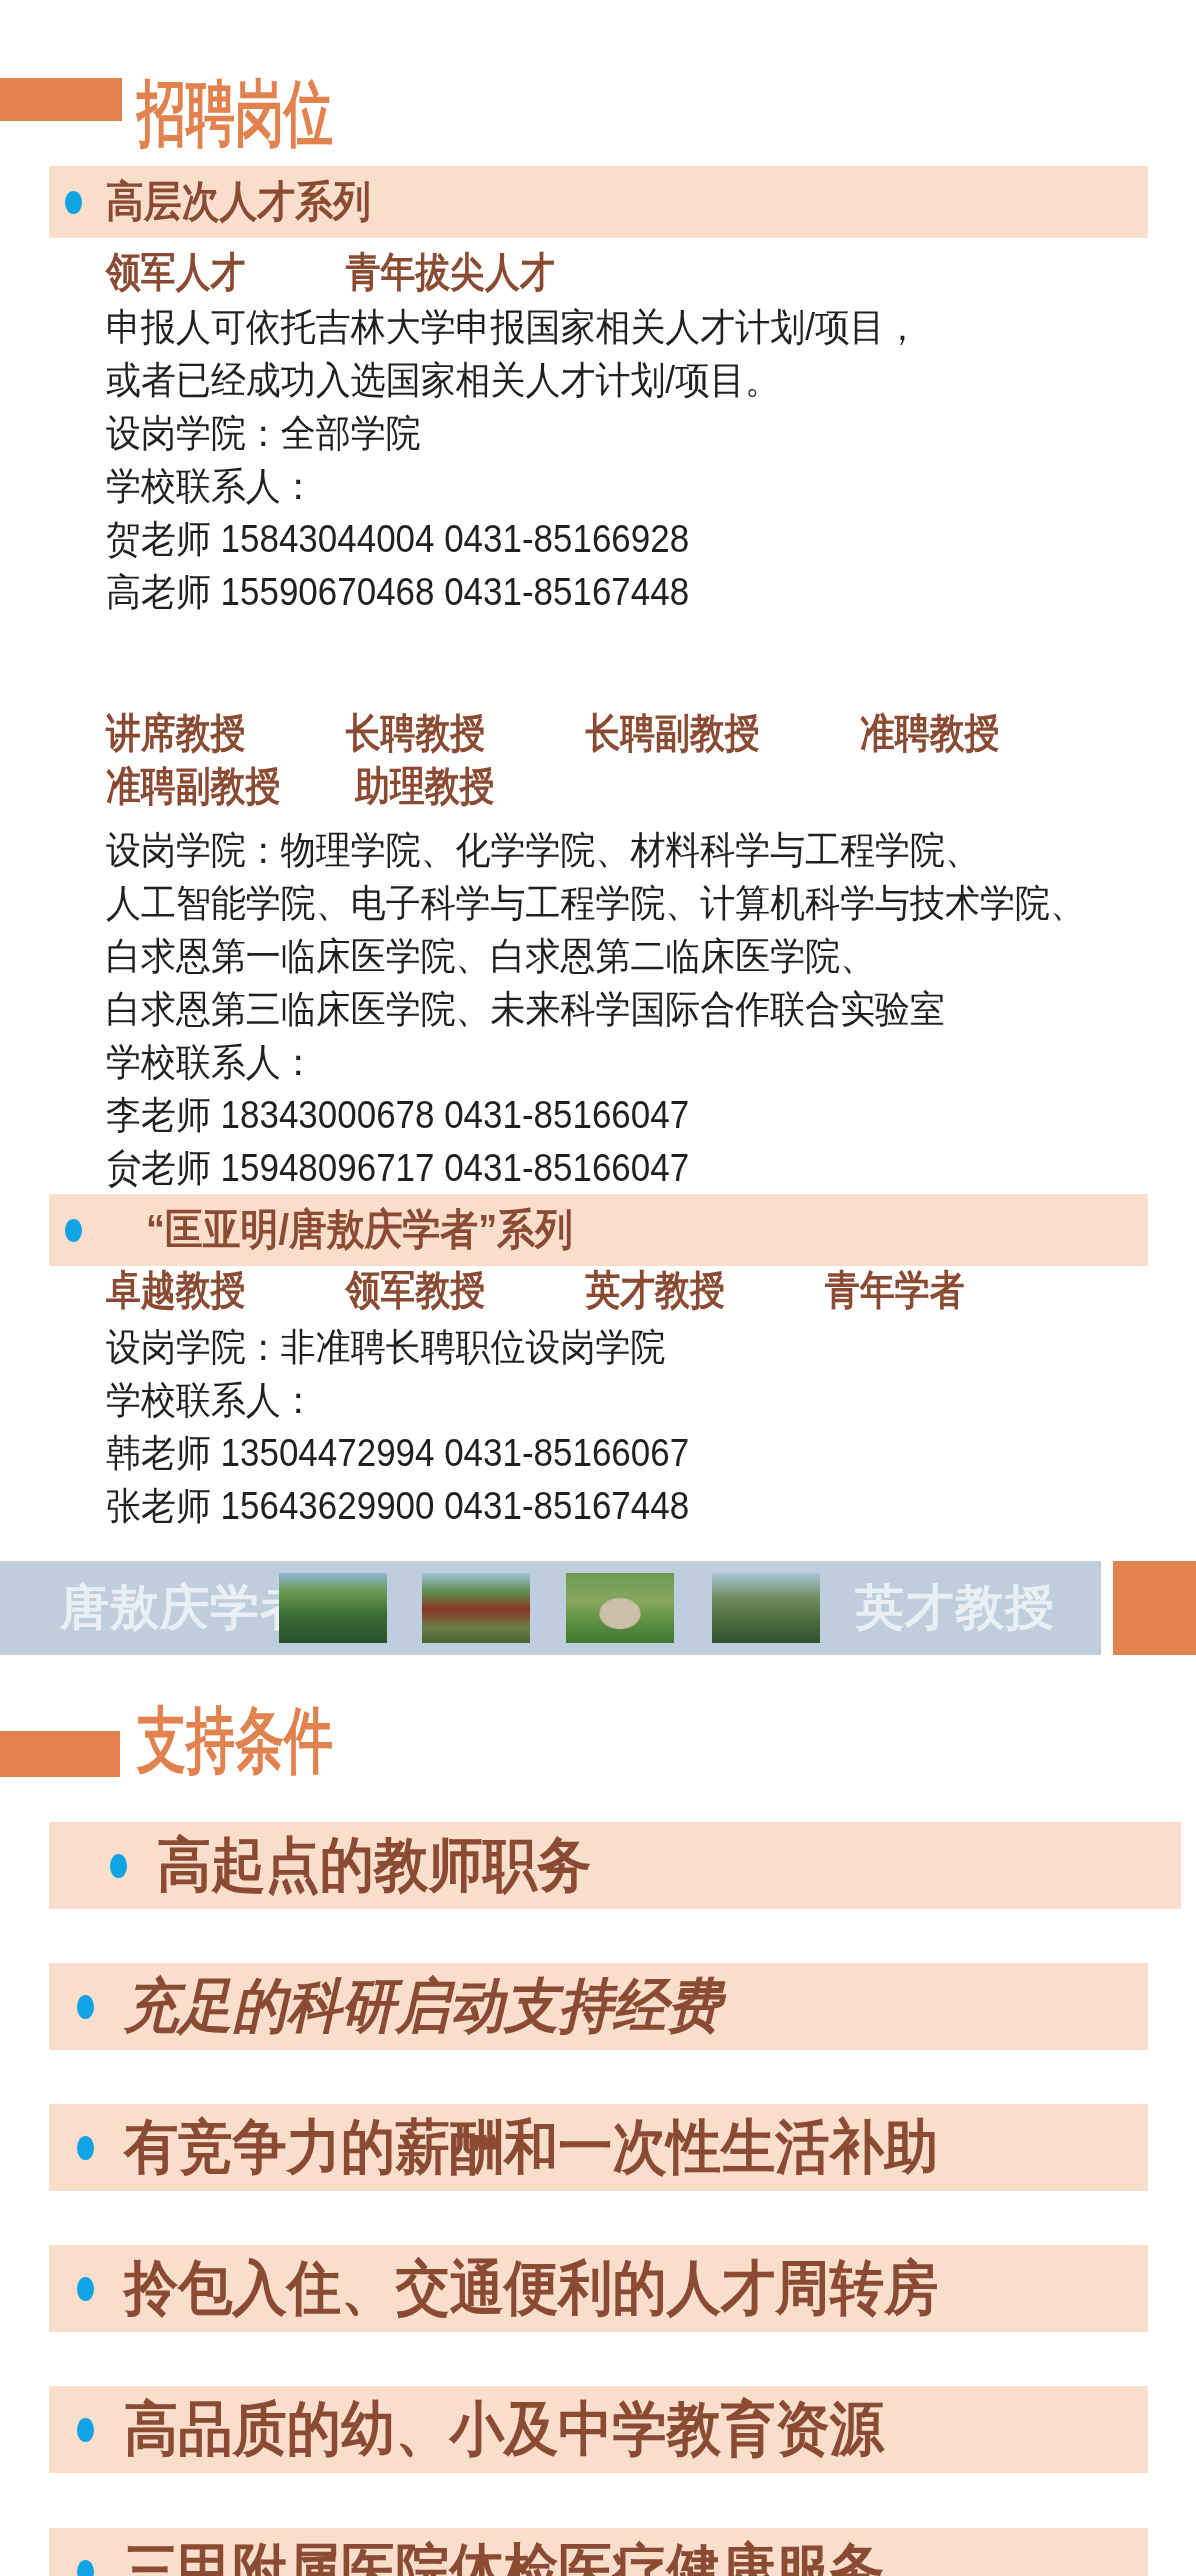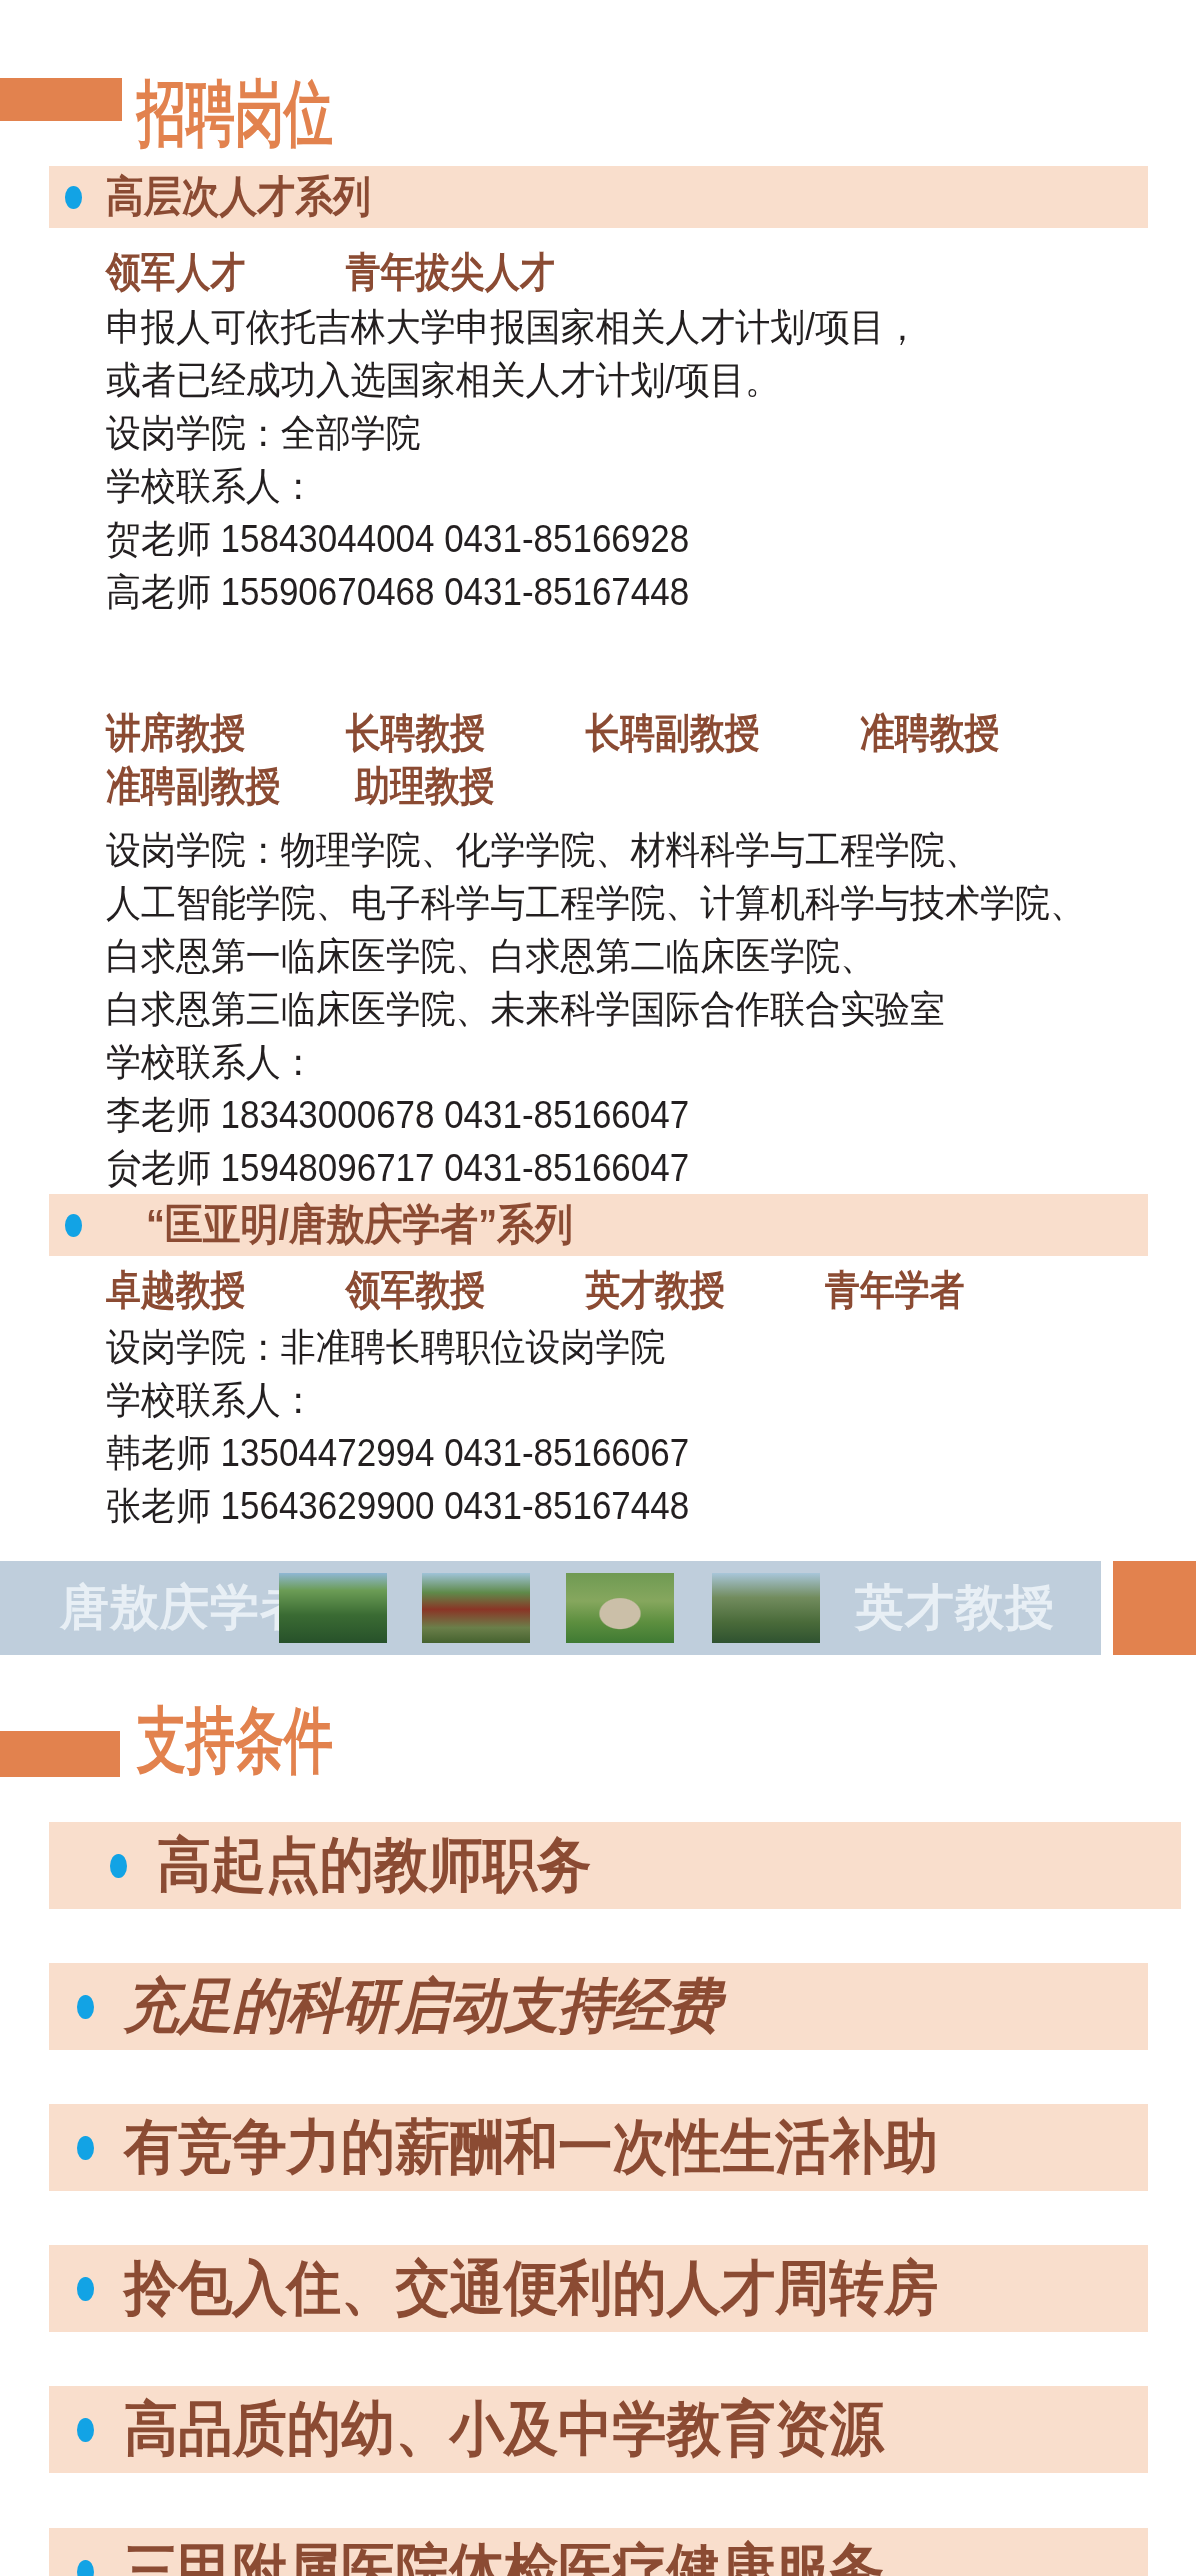--- a/index.html
+++ b/index.html
@@ -25,21 +25,21 @@
     font-size: 72px; line-height: 72px; font-weight: bold;
     color: var(--accent-orange);
     transform: scaleX(0.68); transform-origin: left top;
     white-space: nowrap;
   }
   .strip {
     position: absolute; left: 49px; width: 1099px;
     background: var(--peach);
     display: flex; align-items: center;
   }
-  .section-strip { height: 62px; }
+  .section-strip { height: 72px; }
   .benefit-strip { height: 87px; }
   .bullet { flex: none; background: var(--bullet-blue); border-radius: 50%; }
   .section-strip .bullet { width: 17.5px; height: 23px; margin-left: 15.5px; }
   .benefit-strip .bullet { width: 16.5px; height: 24px; margin-left: 28px; }
   .section-header-text {
     margin-left: 24px;
     font-size: 43px; font-weight: bold; color: var(--brown);
     transform: scaleX(0.88); transform-origin: left center;
     white-space: nowrap;
   }

